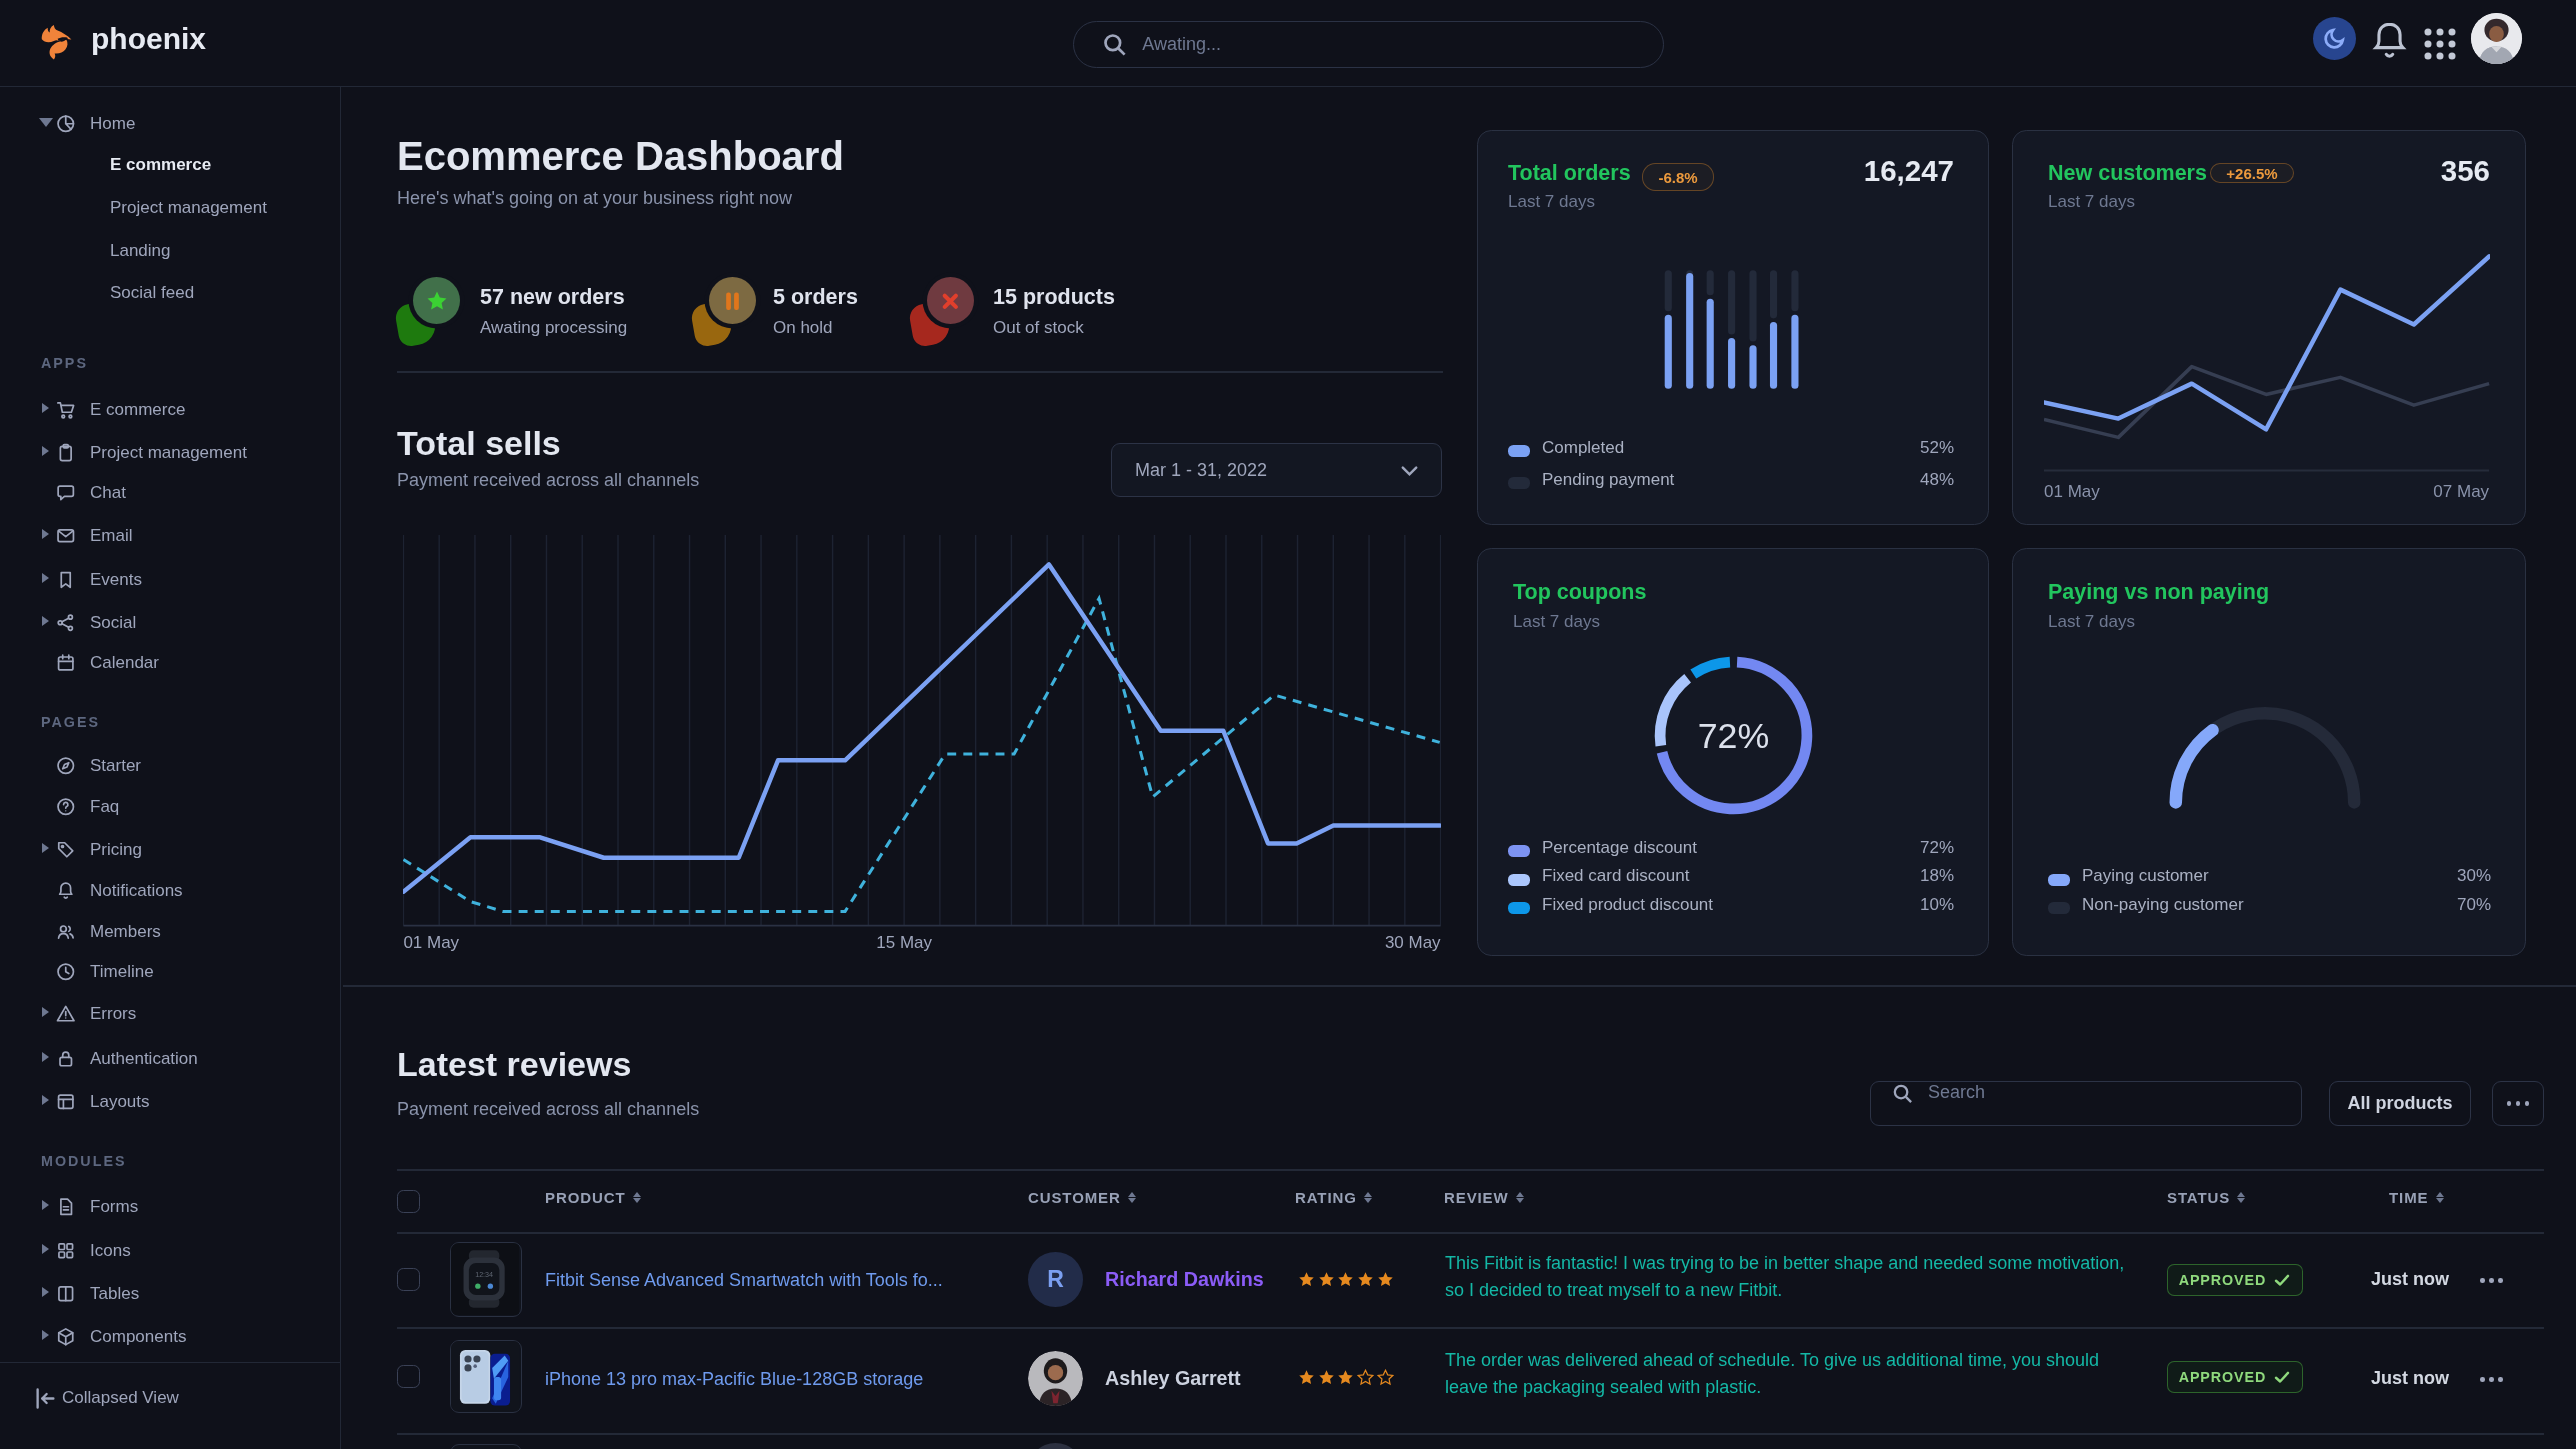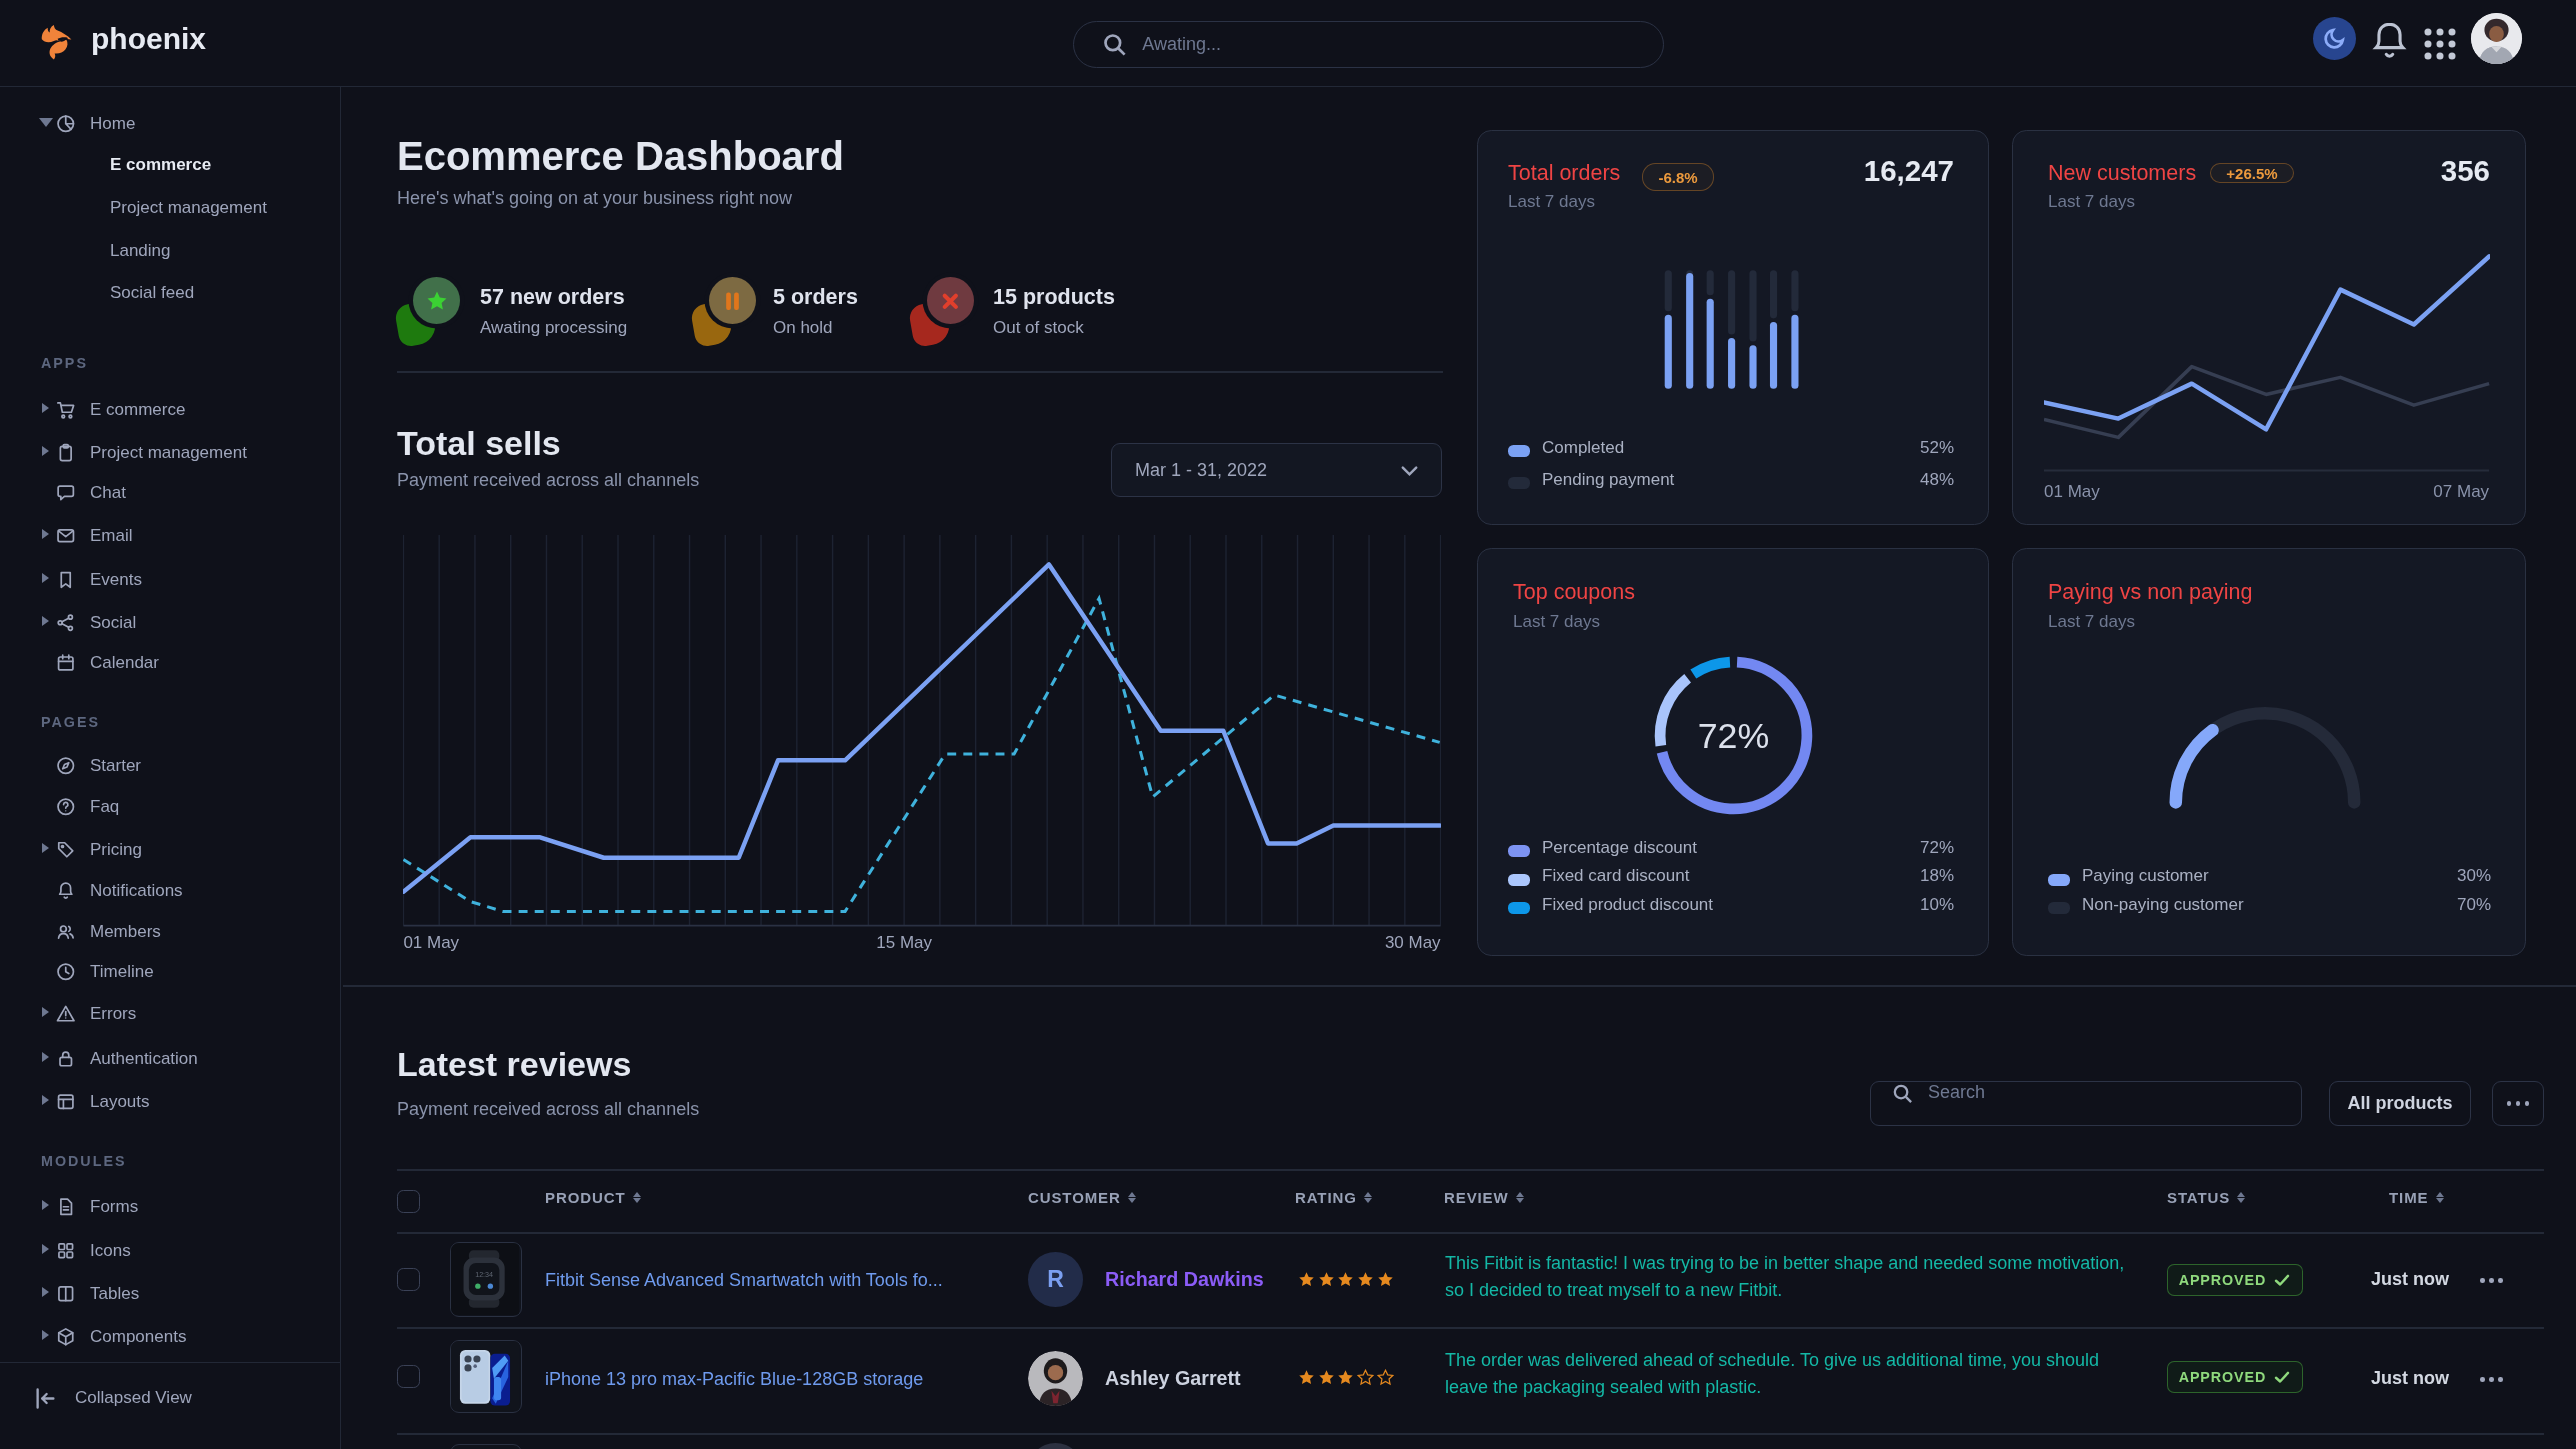--- a/index.html
+++ b/index.html
@@ -2,21 +2,21 @@
 <html style="font-size:14.3px"><head>
 <meta charset="utf-8">
 <style>
 *{margin:0;padding:0;box-sizing:border-box}
 html,body{width:2576px;height:1449px}
 body{background:#0f111a;font-family:"Liberation Sans",sans-serif;color:#9fa6bc;position:relative;overflow:hidden}
 .a{position:absolute}
 svg{display:block}
 .hd{color:#e3e7f0;font-weight:700}
 .card{position:absolute;background:#141824;border:1.8px solid #2a3142;border-radius:14.3px}
-.ctitle{position:absolute;font-size:21.5px;font-weight:400;color:#ef4444}
+.ctitle{position:absolute;font-size:21.5px;font-weight:700;color:#22c55e}
 .csub{position:absolute;font-size:17px;color:#6e7891}
 .cnum{position:absolute;font-size:29.5px;font-weight:700;color:#e6eaf2;text-align:right}
 .badge{position:absolute;border-radius:13.4px;font-weight:700;font-size:15px;color:#ec9a3d;border:1.8px solid rgba(212,132,40,.4);background:rgba(232,144,42,.04);display:flex;align-items:center;justify-content:center}
 .chip{position:absolute;width:22.4px;height:11.6px;border-radius:5.4px}
 .leg{position:absolute;font-size:17px;color:#aab1c3}
 .legv{position:absolute;font-size:17px;color:#9fa6bc;text-align:right}
 .si{position:absolute;left:0;width:341px;height:43px;display:flex;align-items:center;font-size:17px;color:#9fa6bc}
 .si .ic{position:absolute;left:55px;width:21.5px;height:21.5px}
 .si .tx{position:absolute;left:90px;white-space:nowrap}
 .caret{position:absolute;left:42px;width:0;height:0;border-top:5.4px solid transparent;border-bottom:5.4px solid transparent;border-left:7.2px solid #6e7891}
@@ -268,21 +268,21 @@
         <path d="M4.2 7.6 L12 12 L19.8 7.6 M12 12 V20.8"></path>
       </svg>
       <span class="tx">Components</span>
     </div>
 </div>
 <div class="a" style="left:0;top:1362px;width:341px;height:87px;border-top:1.8px solid #222836">
     <div class="a" style="left:32px;top:21.5px;display:flex;align-items:center">
       <svg width="27" height="27" viewBox="0 0 24 24" fill="none" stroke="#9fa6bc" stroke-width="2.1" stroke-linecap="round" stroke-linejoin="round">
         <path d="M5 4 V20 M19 12 H9 M13 8 L9 12 L13 16"></path>
       </svg>
-      <span style="margin-left:16px;font-size:17px;color:#9fa6bc">Collapsed View</span>
+      <span style="margin-left:3px;font-size:17px;color:#9fa6bc">Collapsed View</span>
     </div>
   </div>
 
 <div class="a hd" style="left:397px;top:134px;font-size:40px">Ecommerce Dashboard</div>
 <div class="a" style="left:397px;top:188px;font-size:18px;color:#8a93ab">Here's what's going on at your business right now</div>
 
 <div class="a" style="left:397px;top:271px;width:72px;height:72px">
   <div class="a" style="left:0;top:32px;width:38px;height:42px;background:#1e7a0e;border-radius:14.3px 16px 19.7px 12.5px;transform:rotate(-10deg)"></div>
   <div class="a" style="left:16px;top:6.3px;width:47px;height:47px;border-radius:50%;background:#41704a;box-shadow:0 0 0 4.5px #0f111a;display:flex;align-items:center;justify-content:center">
     <svg width="24" height="24" viewBox="0 0 24 24" fill="#3bd133">

